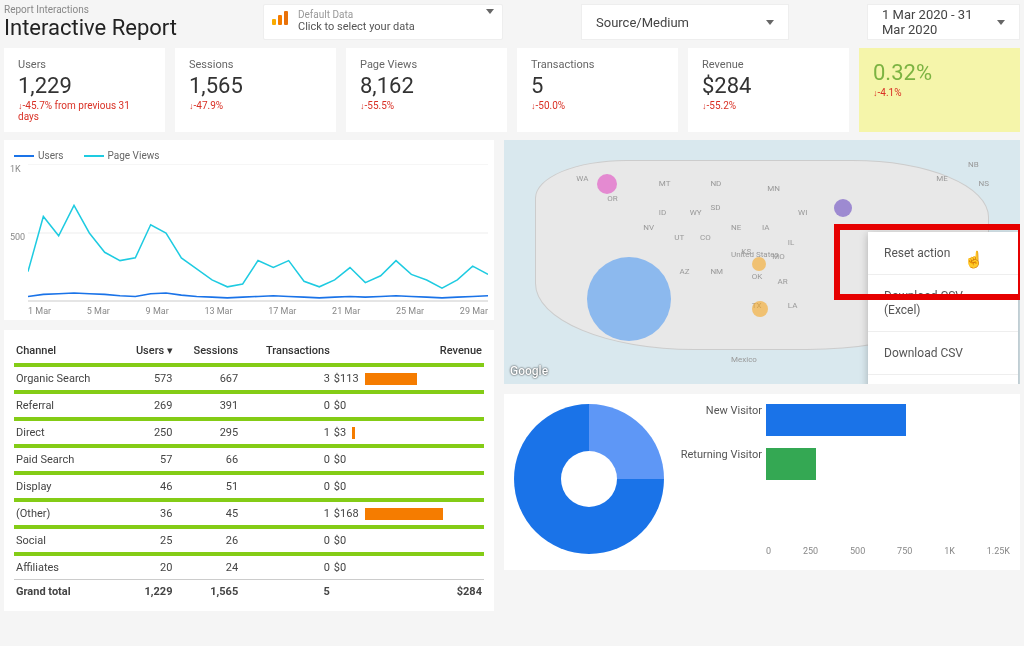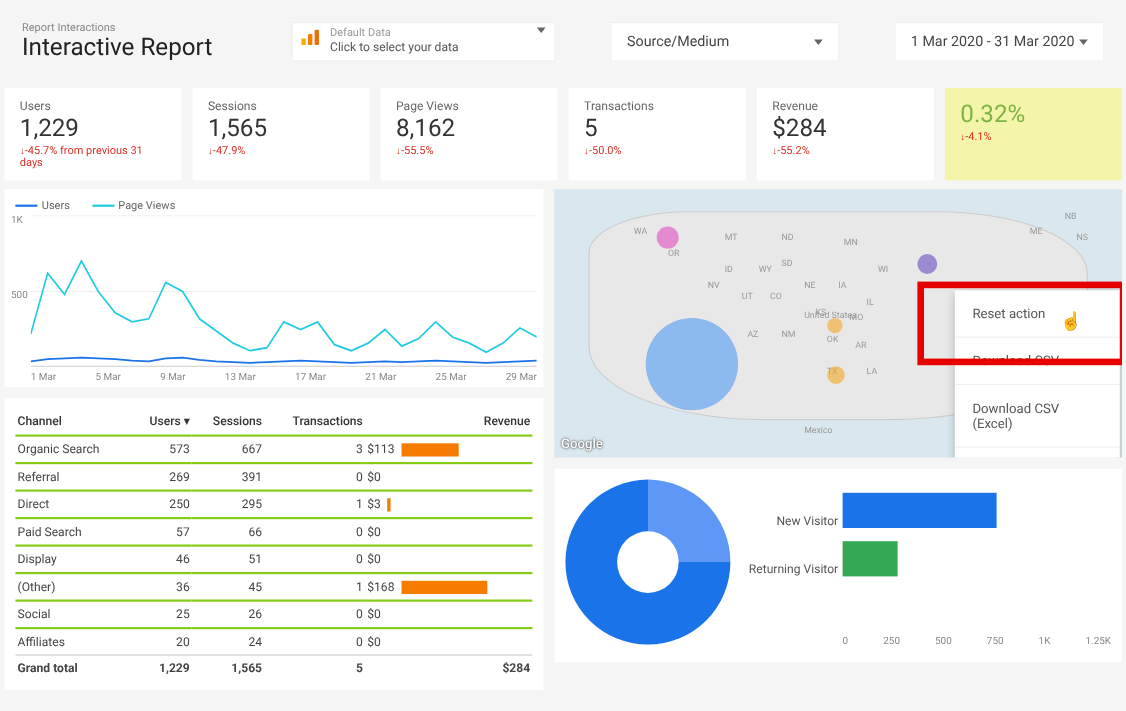--- a/index.html
+++ b/index.html
@@ -1,19 +1,19 @@
 <!DOCTYPE html>
 <html><head>
 <meta charset="utf-8">
 <style>
 *{margin:0;padding:0;box-sizing:border-box;font-family:Roboto,Arial,sans-serif}
 body{background:#f5f5f5;width:1024px;height:646px;overflow:hidden;font-size:12px;color:#222}
 .row{display:flex;gap:10px}
 
-.hdr{display:flex;gap:10px;padding:20px}
+.hdr{display:flex;gap:24px;padding:4px}
 .title-box{flex:0 0 235px}
 .sub{font-size:10px;color:#888}
 .title{font-size:22px;font-weight:400}
 .data-sel{flex:0 0 240px;display:flex;align-items:flex-start;gap:10px;background:#fff;padding:4px 8px;border:1px solid #eee;border-radius:2px}
 .ga-logo{width:16px;height:16px;position:relative}
 .ga-logo::before{content:'';position:absolute;left:0;bottom:0;width:4px;height:6px;background:#f9ab00;border-radius:1px}
 .ga-logo::after{content:'';position:absolute;left:6px;bottom:0;width:4px;height:10px;background:#f57c00;border-radius:1px}
 .ga-logo span{position:absolute;left:12px;bottom:0;width:4px;height:14px;background:#e8710a;border-radius:1px}
 .sel-text .a{font-size:10px;color:#999}
 .sel-text .b{font-size:11px;color:#555}
@@ -38,21 +38,21 @@
 .leg-u::before{background:#1a73e8}
 .leg-p::before{background:#1ecbe1}
 .axis-y{position:absolute;left:6px;top:24px;bottom:20px;display:flex;flex-direction:column;justify-content:space-between;font-size:9px;color:#888}
 .axis-x{position:absolute;left:24px;right:6px;bottom:4px;display:flex;justify-content:space-between;font-size:9px;color:#888}
 svg.plot{position:absolute;left:24px;right:6px;top:24px;bottom:18px;width:calc(100% - 30px);height:calc(100% - 42px)}
 
 .tbl{background:#fff;padding:8px 10px}
 table{width:100%;border-collapse:collapse;font-size:11px}
 th{text-align:left;font-weight:500;padding:6px 2px;color:#333}
 th.r{text-align:right}
-td{padding:5px 2px;color:#444;border-top:2px solid #84cc16}
+td{padding:5px 2px;color:#444;border-top:4px solid #84cc16}
 td.r{text-align:right}
 tr.tot td{font-weight:700;border-top:1px solid #ccc}
 .revcell{display:flex;align-items:center;gap:4px}
 .bar{height:12px;background:#f57c00;margin-left:2px}
 
 .map{background:#d9e8ee;height:244px;position:relative;overflow:hidden}
 .land{position:absolute;background:#e8e8e8;border:1px solid #ccc}
 .state-lbl{position:absolute;font-size:8px;color:#999}
 .bubble{position:absolute;border-radius:50%;opacity:.6}
 .gmark{position:absolute;left:6px;bottom:6px;font-size:12px;color:#fff;font-weight:500;text-shadow:0 0 2px #000}
@@ -60,21 +60,21 @@
 .menu{position:absolute;right:2px;top:92px;width:150px;background:#fff;box-shadow:0 2px 8px rgba(0,0,0,.25);z-index:10}
 .menu .item{padding:14px 16px;font-size:12px;color:#555;border-bottom:1px solid #eee;cursor:pointer}
 .menu .top{position:relative}
 .menu .cursor{position:absolute;right:34px;top:18px;font-size:16px}
 .redbox{position:absolute;border:6px solid #e60000;z-index:11;pointer-events:none}
 
 .barchart{background:#fff;height:176px;display:flex;padding:10px;gap:8px;position:relative}
 .donut{width:150px;height:150px;border-radius:50%;background:conic-gradient(#5e97f6 0 25%,#1a73e8 25% 100%);display:flex;align-items:center;justify-content:center}
 .donut::after{content:'';width:56px;height:56px;border-radius:50%;background:#fff}
 .bars{flex:1;position:relative}
-.brow{display:flex;align-items:flex-end;height:44px;gap:4px}
+.brow{display:flex;align-items:flex-start;height:44px;gap:4px}
 .blabel{width:90px;text-align:right;font-size:11px;color:#555}
 .bbar{height:32px}
 .baxis{position:absolute;left:94px;right:0;bottom:4px;display:flex;justify-content:space-between;font-size:9px;color:#888}
 </style>
 </head>
 <body>
 
 <div class="hdr">
   <div class="title-box">
     <div class="sub">Report Interactions</div>
@@ -319,22 +319,22 @@
       <div class="bubble" style="left:64%;top:24%;width:18px;height:18px;background:#6b4bc2"></div>
       <div class="bubble" style="left:48%;top:48%;width:14px;height:14px;background:#f5a623"></div>
       <div class="bubble" style="left:48%;top:66%;width:16px;height:16px;background:#f5a623"></div>
       <div class="gmark">Google</div>
 
       <div class="menu">
         <div class="item top">
           <span>Reset action</span>
           <span class="cursor">☝</span>
         </div>
+        <div class="item"><span>Download CSV (Excel)</span></div>
         <div class="item"><span>Download CSV</span></div>
-        <div class="item"><span>Download CSV (Excel)</span></div>
         <div class="item"><span>Export to Sheets</span></div>
 
       </div>
       <div class="redbox" style="right:-4px;top:84px;width:190px;height:76px"></div>
     </div>
 
     <div class="barchart">
       <div class="donut"></div>
       <div class="bars" id="bars-area">
         <div class="brow">

